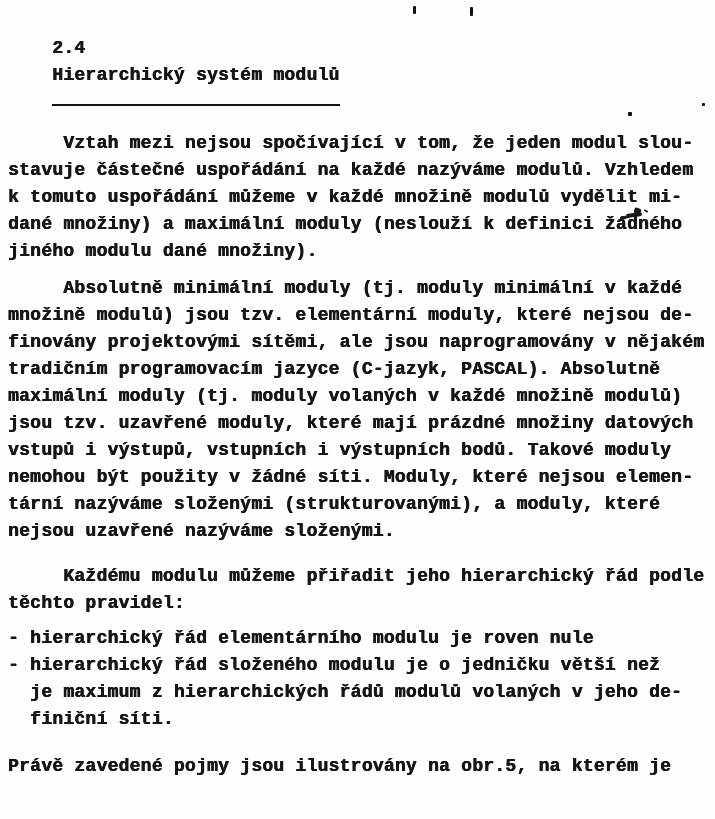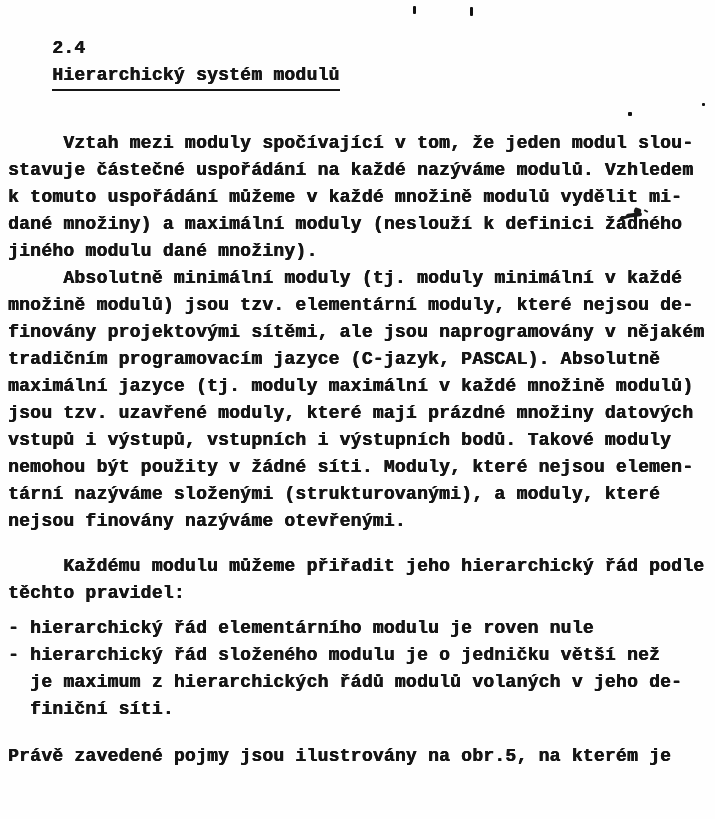--- a/index.html
+++ b/index.html
@@ -21,24 +21,24 @@
     color: #161616;
     box-sizing: border-box;
     padding: 8px 6px 0 8px;
     text-shadow: 0.5px 0 0 currentColor, 0 0 0.4px currentColor;
   }
   .line { white-space: pre; }
   .heading { white-space: pre; }
   .heading .num { margin-right: 12px; text-align: center; }
   .heading .title {
     border-bottom: 2px solid #161616;
-    padding-bottom: 4px;
+    padding-bottom: 19px;
   }
   .para-1 { margin-top: 14px; }
-  .para-2 { }
+  .para-2 { margin-top: 10px; }
   .para-3 { margin-top: 18px; }
   .para-4 { margin-top: 8px; }
   .para-5 { margin-top: 20px; }
   .speck {
     position: absolute;
     background: #111;
     border-radius: 1px;
   }
   .smudge {
     position: absolute;
@@ -61,38 +61,38 @@
 <body>
 
 <div class="page">
 
   <div class="heading">
     <span class="num">2.4</span>
     <span class="title">Hierarchický systém modulů</span>
   </div>
 
   <div class="para para-1">
-    <div class="line">     Vztah mezi moduly spočívající v tom, že jeden modul slou-</div>
+    <div class="line">     Vztah mezi nejsou spočívající v tom, že jeden modul slou-</div>
     <div class="line">stavuje částečné uspořádání na každé nazýváme modulů. Vzhledem</div>
     <div class="line">k tomuto uspořádání můžeme v každé množině modulů vydělit mi-</div>
     <div class="line">dané množiny) a maximální moduly (neslouží k definici žádného</div>
     <div class="line">jiného modulu dané množiny).</div>
   </div>
 
   <div class="para para-2">
     <div class="line">     Absolutně minimální moduly (tj. moduly minimální v každé</div>
     <div class="line">množině modulů) jsou tzv. elementární moduly, které nejsou de-</div>
     <div class="line">finovány projektovými sítěmi, ale jsou naprogramovány v nějakém</div>
     <div class="line">tradičním programovacím jazyce (C-jazyk, PASCAL). Absolutně</div>
-    <div class="line">maximální jazyce (tj. moduly maximální v každé množině modulů)</div>
+    <div class="line">maximální moduly (tj. moduly volaných v každé množině modulů)</div>
     <div class="line">jsou tzv. uzavřené moduly, které mají prázdné množiny datových</div>
     <div class="line">vstupů i výstupů, vstupních i výstupních bodů. Takové moduly</div>
     <div class="line">nemohou být použity v žádné síti. Moduly, které nejsou elemen-</div>
     <div class="line">tární nazýváme složenými (strukturovanými), a moduly, které</div>
-    <div class="line">nejsou finovány nazýváme otevřenými.</div>
+    <div class="line">nejsou uzavřené nazýváme složenými.</div>
   </div>
 
   <div class="para para-3">
     <div class="line">     Každému modulu můžeme přiřadit jeho hierarchický řád podle</div>
     <div class="line">těchto pravidel:</div>
   </div>
 
   <div class="para para-4">
     <div class="line">- hierarchický řád elementárního modulu je roven nule</div>
     <div class="line">- hierarchický řád složeného modulu je o jedničku větší než</div>

